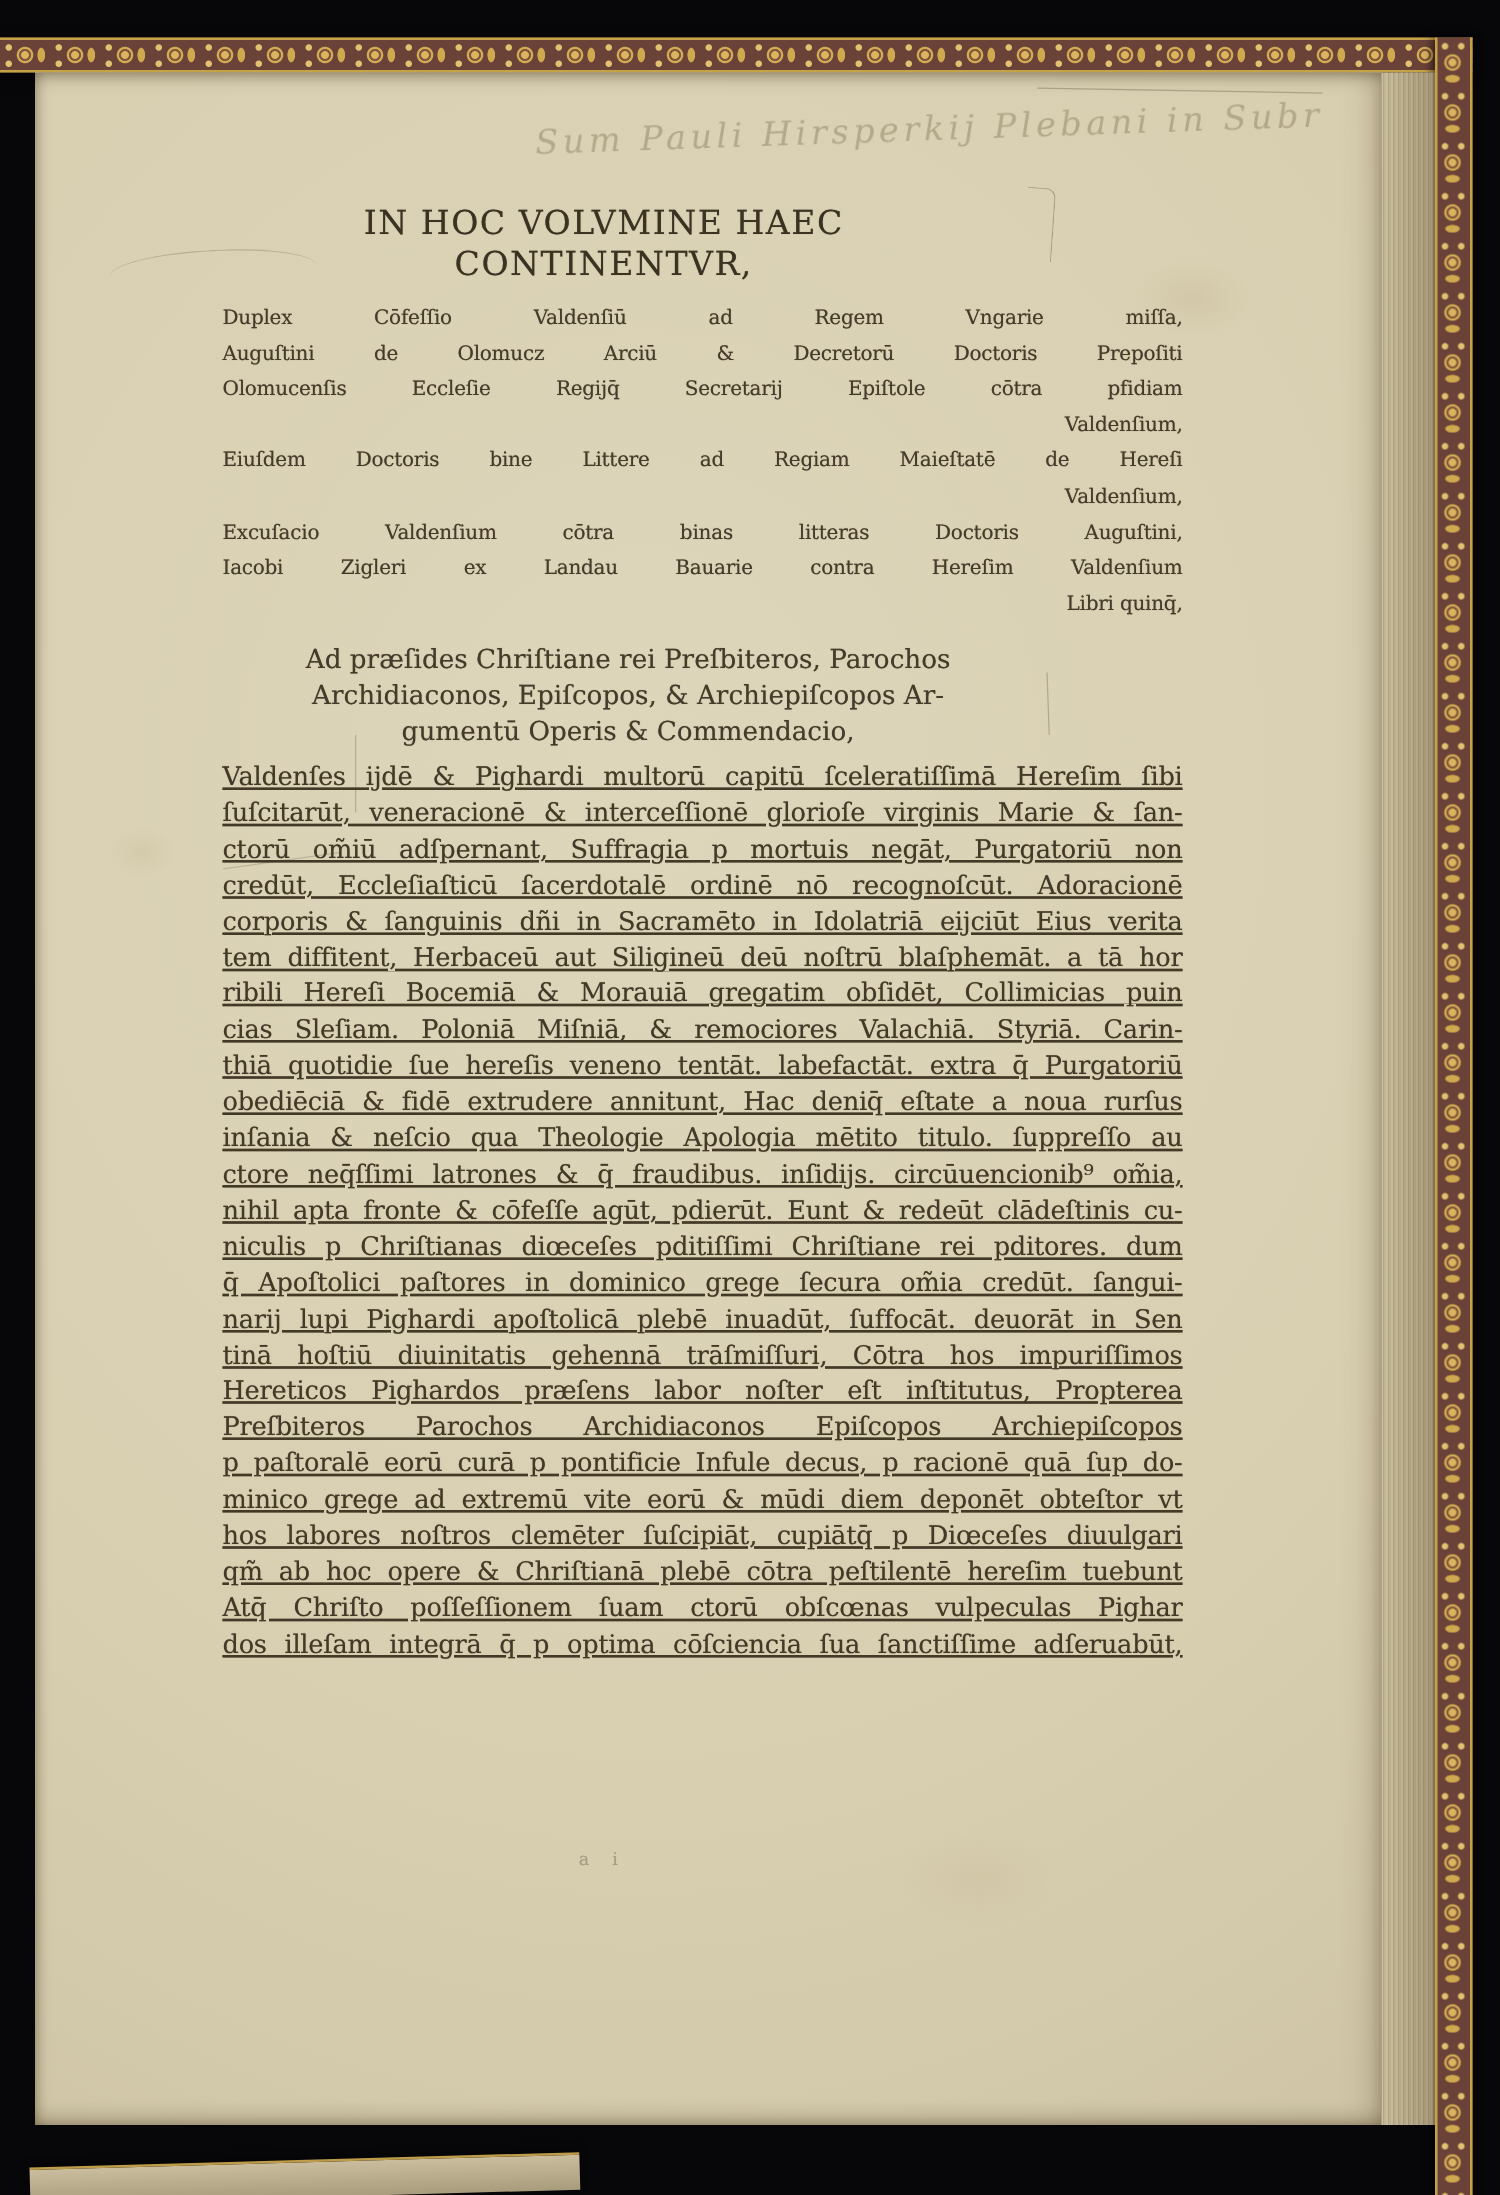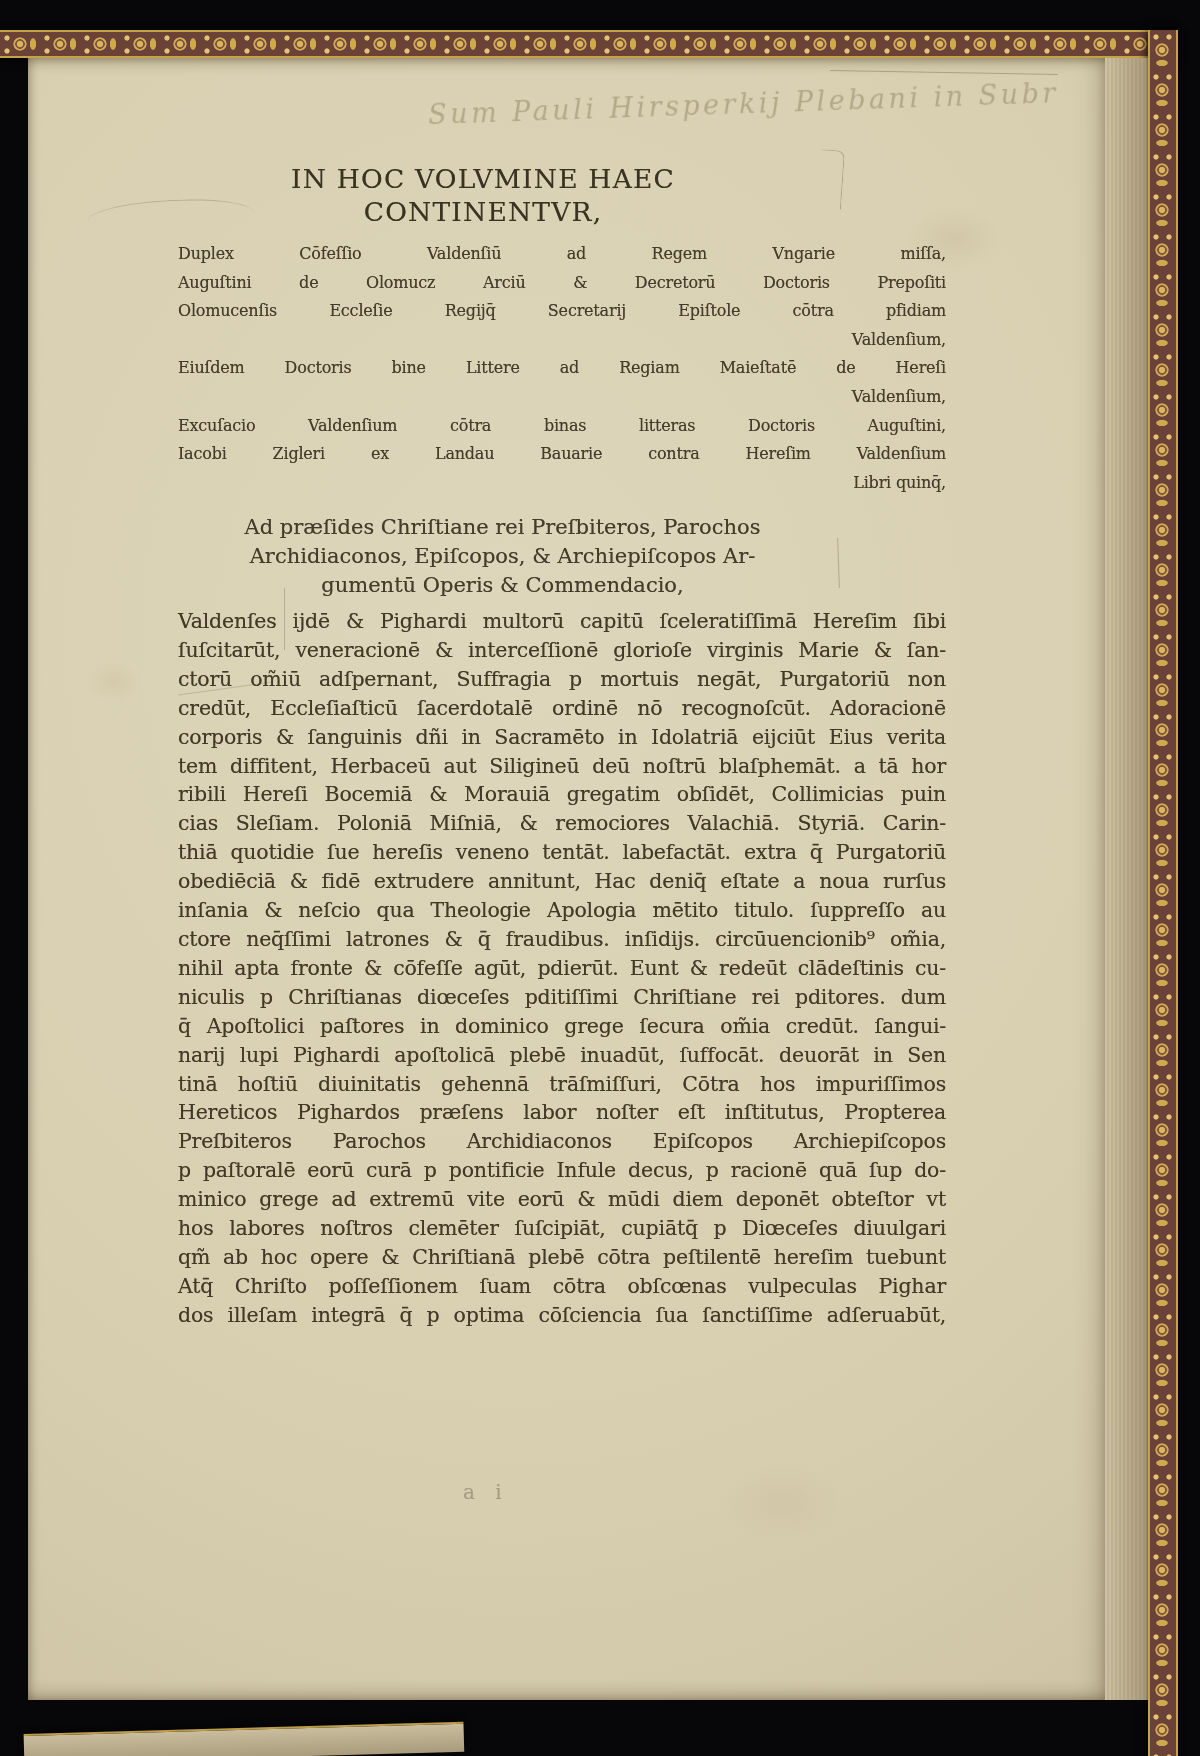--- a/index.html
+++ b/index.html
@@ -70,22 +70,22 @@
   .contents-block{left:150px;top:182px;width:768px;
     font-size:16px;line-height:28.6px;letter-spacing:-0.2px;color:#453b2a;}
   .contents-block div{position:static;}
   .cl-full{text-align:justify;text-align-last:justify;}
   .cl-short{text-align:right;}
   .subheading-block{left:152px;top:455px;width:645px;text-align:center;
     font-size:21px;line-height:29px;color:#453b2a;}
   .subheading-block div{position:static;}
   .body-block{left:150px;top:549px;width:768px;
     font-size:20.5px;line-height:28.9px;letter-spacing:-0.2px;color:#433927;}
-  .body-block .bline{position:static;text-align:justify;text-align-last:justify;}
-  .signature-mark{left:435px;top:1422px;font-size:20px;letter-spacing:7px;opacity:.38;color:#5a4e38;}
+  .body-block .bline{position:static;text-align:justify;text-align-last:justify;text-decoration:underline;}
+  .signature-mark{left:435px;top:1422px;font-size:14px;letter-spacing:7px;opacity:.38;color:#5a4e38;}
   
   .handwriting{
     left:400px;top:30px;width:640px;white-space:nowrap;
     font-style:italic;font-size:27px;letter-spacing:3.5px;
     color:rgba(148,134,102,.55);transform:rotate(-2deg);filter:blur(.4px);
   }
   .mark{pointer-events:none;}
   .mark-ruled-line{left:802px;top:14px;width:228px;height:0;
     border-top:1.5px solid rgba(120,108,85,.45);transform:rotate(1deg);}
   .mark-bracket{left:792px;top:92px;width:22px;height:58px;
@@ -159,19 +159,19 @@
       <div class="bline">niculis p Chriſtianas diœceſes pditiſſimi Chriſtiane rei pditores. dum</div>
       <div class="bline">q̄ Apoſtolici paſtores in dominico grege ſecura om̃ia credūt. ſangui-</div>
       <div class="bline">narij lupi Pighardi apoſtolicā plebē inuadūt, ſuffocāt. deuorāt in Sen</div>
       <div class="bline">tinā hoſtiū diuinitatis gehennā trāſmiſſuri, Cōtra hos impuriſſimos</div>
       <div class="bline">Hereticos Pighardos præſens labor noſter eſt inſtitutus, Propterea</div>
       <div class="bline">Preſbiteros Parochos Archidiaconos Epiſcopos Archiepiſcopos</div>
       <div class="bline">p paſtoralē eorū curā p pontificie Infule decus, p racionē quā ſup do-</div>
       <div class="bline">minico grege ad extremū vite eorū &amp; mūdi diem deponēt obteſtor vt</div>
       <div class="bline">hos labores noſtros clemēter ſuſcipiāt, cupiātq̄ p Diœceſes diuulgari</div>
       <div class="bline">qm̃ ab hoc opere &amp; Chriſtianā plebē cōtra peſtilentē hereſim tuebunt</div>
-      <div class="bline">Atq̄ Chriſto poſſeſſionem ſuam cōtra obſcœnas vulpeculas Pighar</div>
+      <div class="bline">Atq̄ Chriſto poſſeſſionem ſuam ctorū obſcœnas vulpeculas Pighar</div>
       <div class="bline">dos illeſam integrā q̄ p optima cōſciencia ſua ſanctiſſime adſeruabūt,</div>
     </div>
 
   <div class="signature-mark printed">a i</div>
 
 </div>
 
 </body></html>

